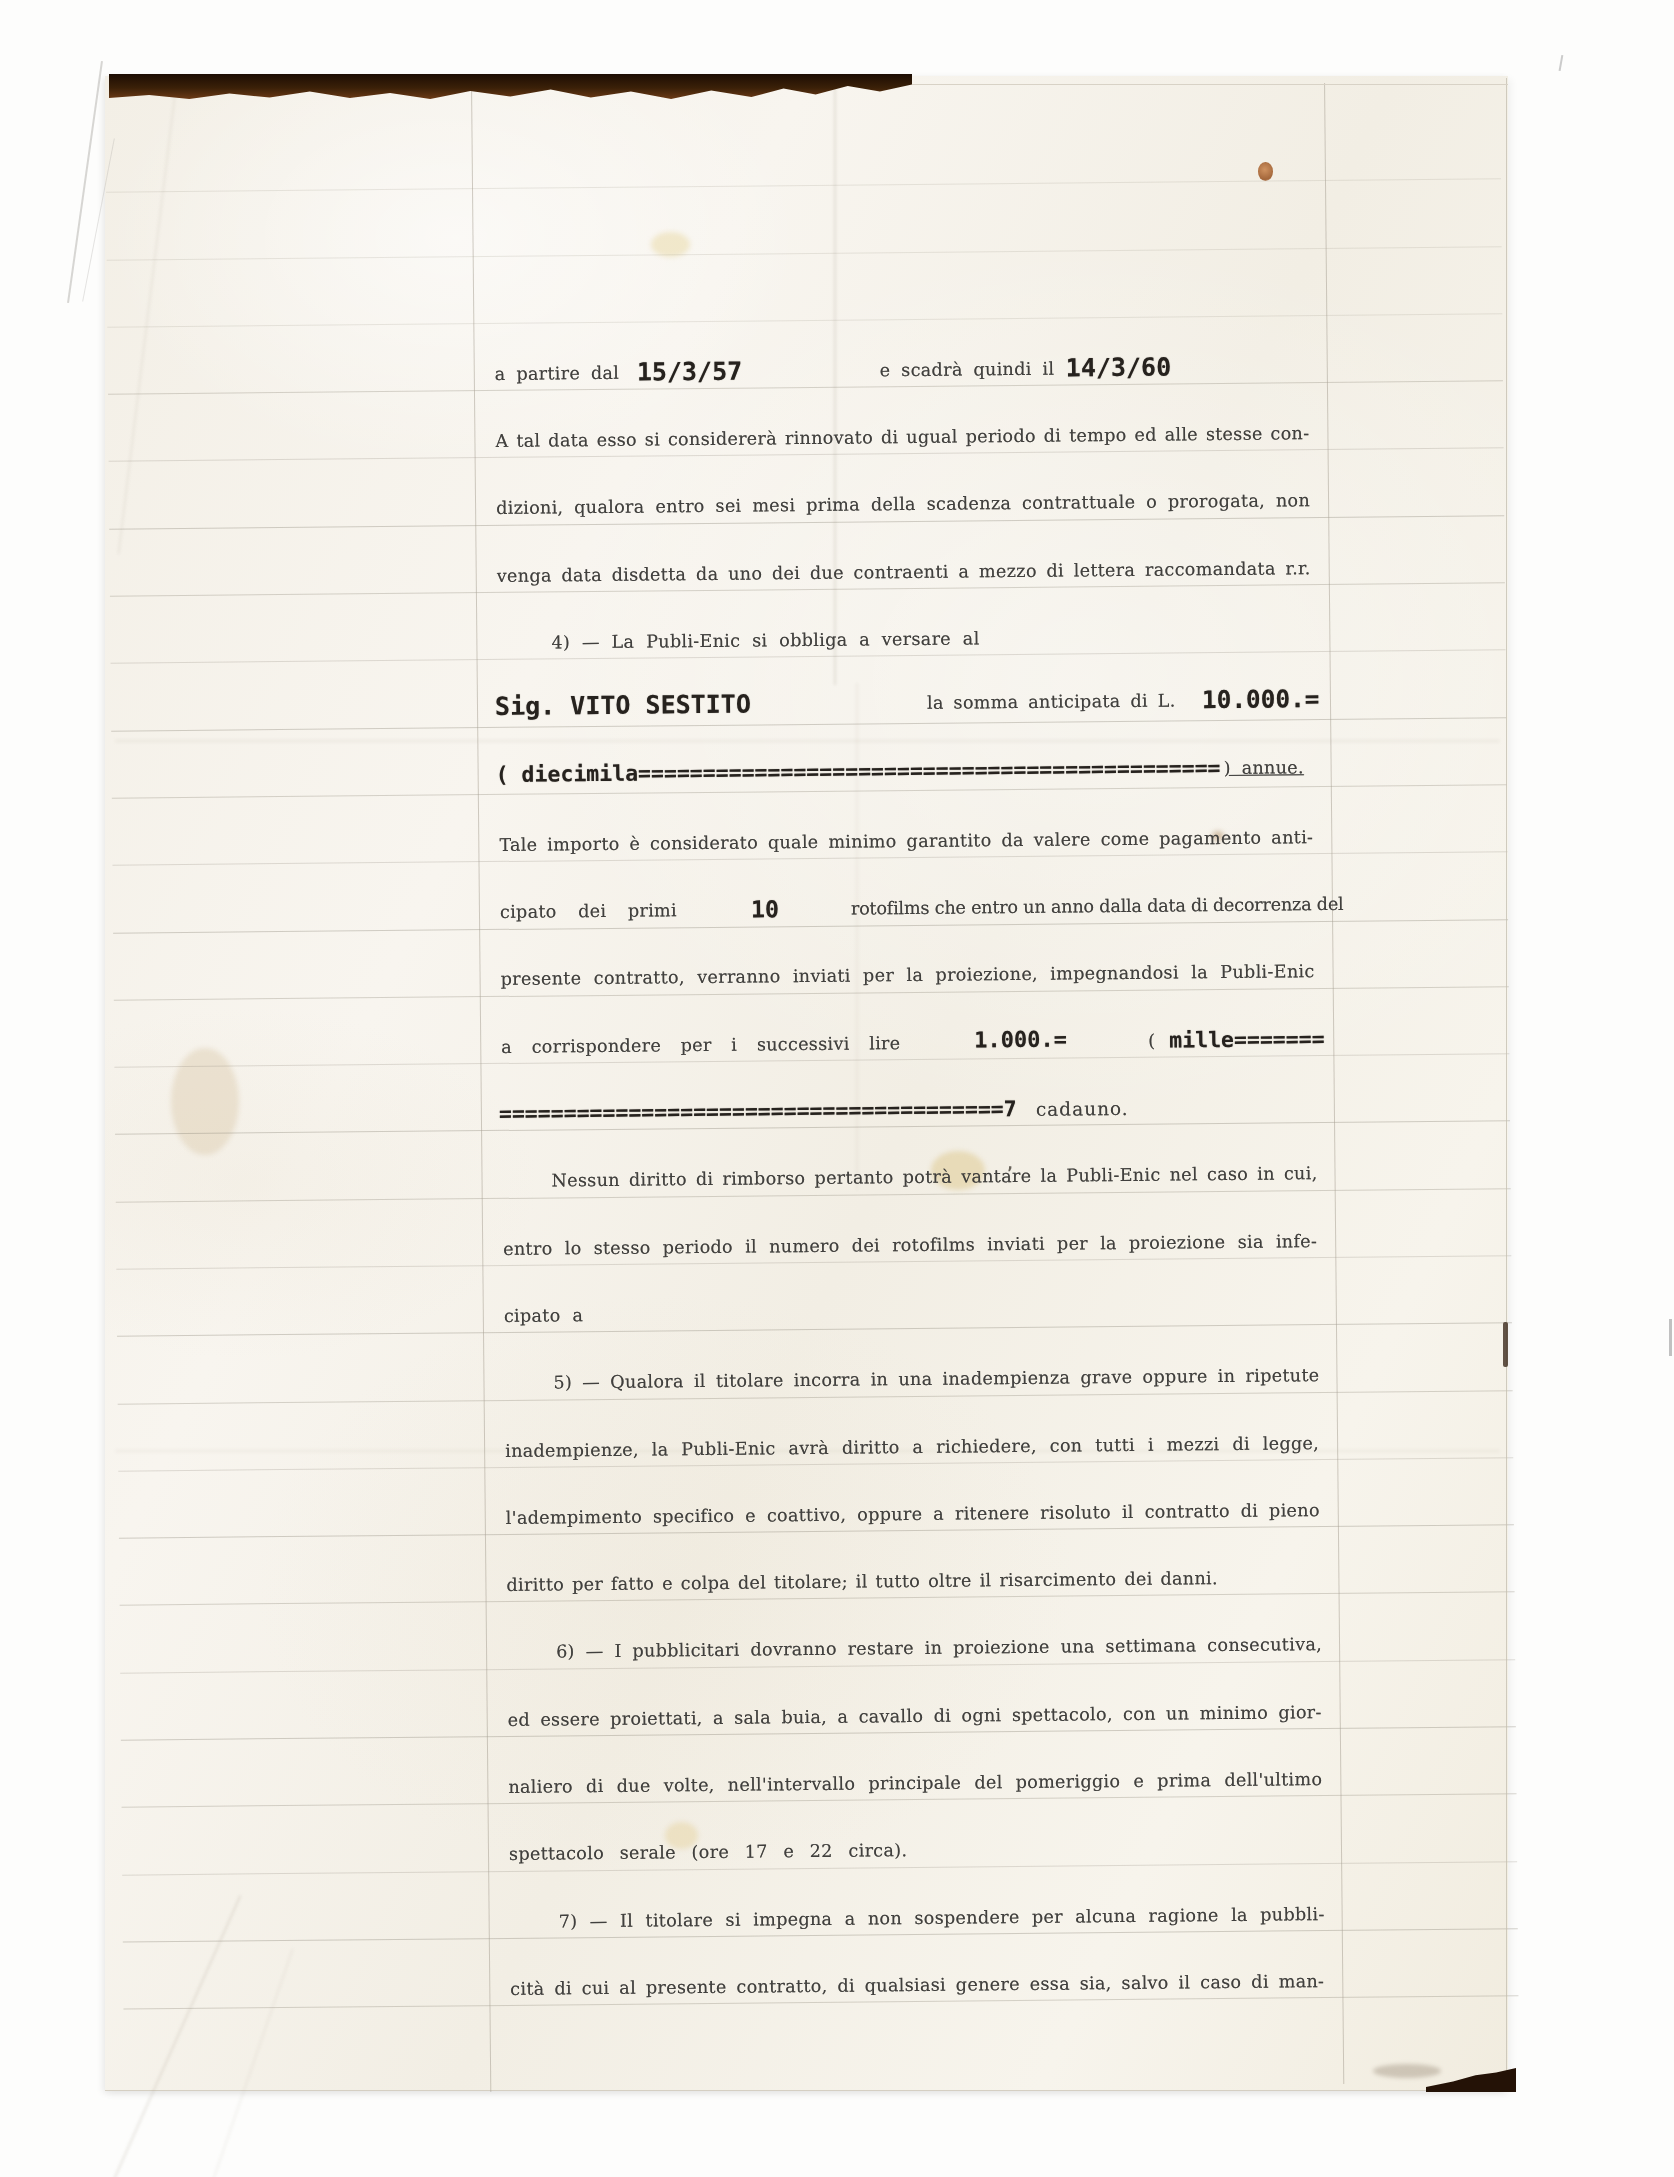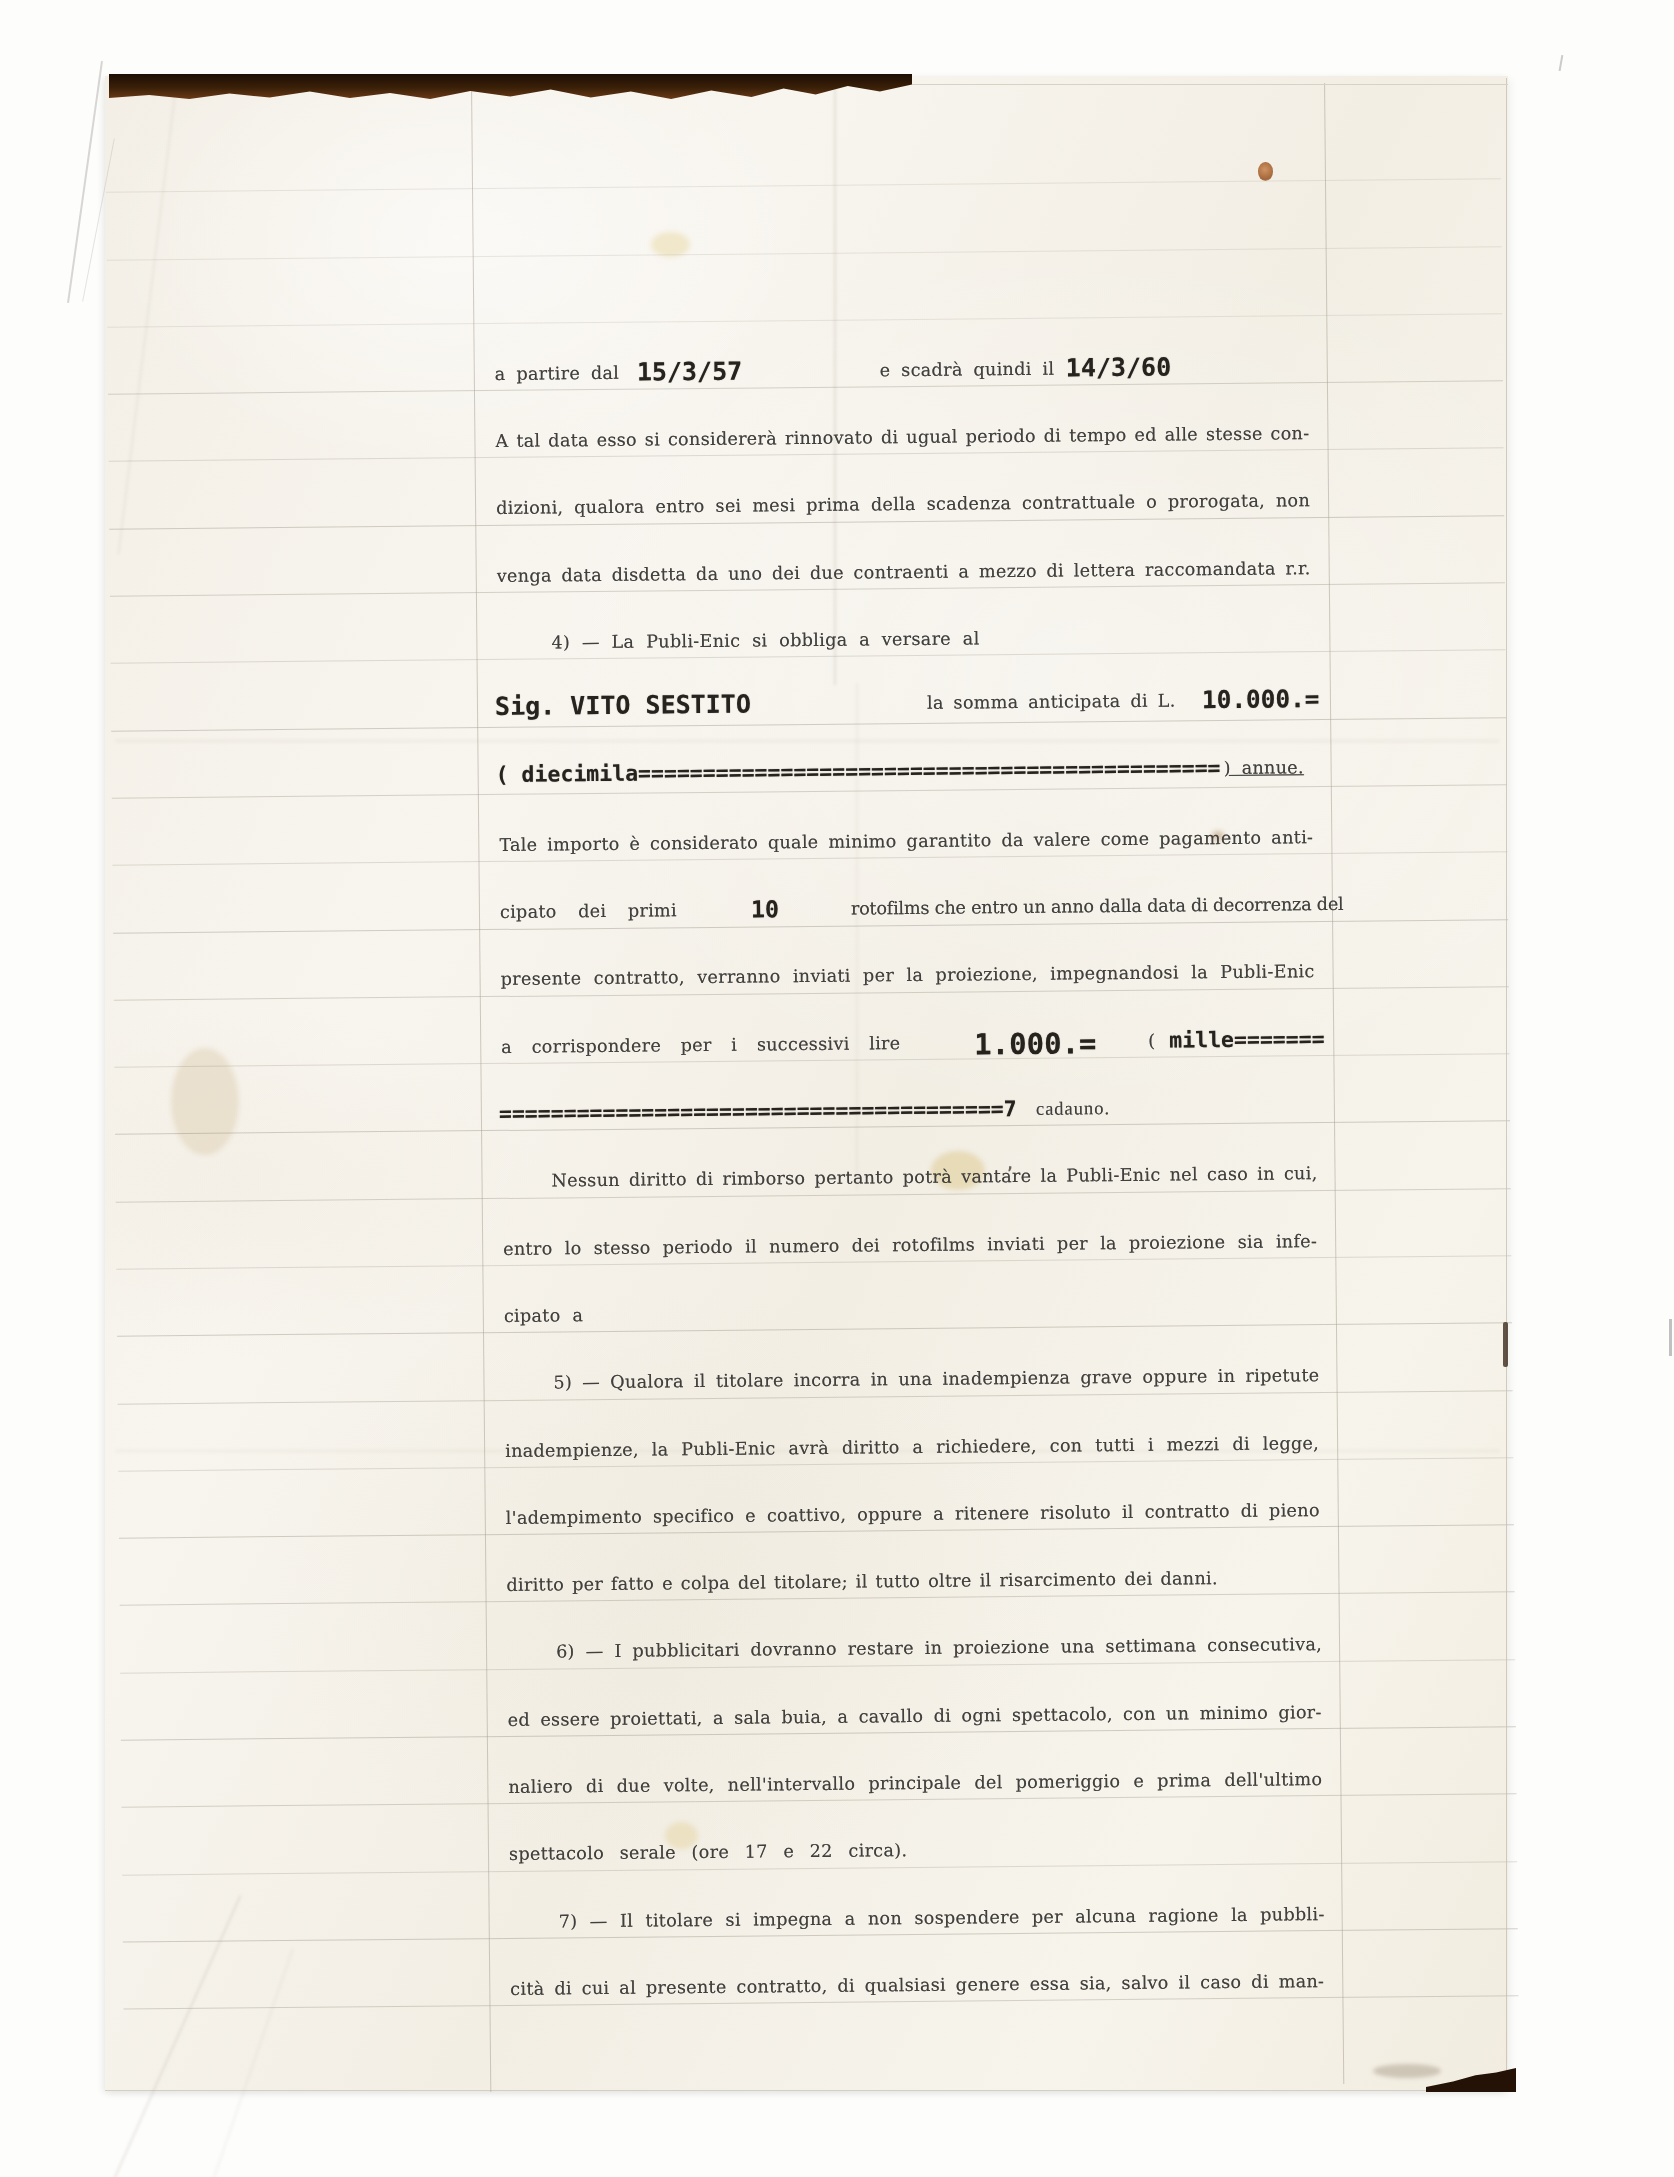--- a/index.html
+++ b/index.html
@@ -145,27 +145,27 @@
         <div class="row" style="top: 899px;">
           <span class="seg printed" style="left: 502px; word-spacing: 15.6px;">cipato dei primi</span>
           <span class="seg typed" style="left: 753px; font-size: 23.4px; top: -4.1px;">10</span>
           <span class="seg printed" style="left: 853px; letter-spacing: -0.2px;">rotofilms che entro un anno dalla data di decorrenza del</span>
         </div>
         <div class="row" style="top: 966px;">
           <span class="seg printed just" style="left: 502px; width: 814px;">presente contratto, verranno inviati per la proiezione, impegnandosi la Publi-Enic</span>
         </div>
         <div class="row" style="top: 1034px;">
           <span class="seg printed" style="left: 502px; word-spacing: 13.7px;">a corrispondere per i successivi lire</span>
-          <span class="seg typed" style="left: 975px; font-size: 29px; top: -4.8px;">1.000.=</span>
+          <span class="seg typed" style="left: 975px; font-size: 22px; top: -4.8px;">1.000.=</span>
           <span class="seg printed" style="left: 1149px;">(</span>
           <span class="seg typed" style="left: 1170px; font-size: 21.5px; top: -2.7px;">mille=======</span>
         </div>
         <div class="row" style="top: 1101px;">
           <span class="seg typed" style="left: 499px; font-size: 21.5px; top: -2.7px;">=======================================7</span>
-          <span class="seg printed" style="left: 1036px; font-size: 18.5px; letter-spacing: 1px; font-family: Liberation Serif, serif;">cadauno.</span>
+          <span class="seg printed" style="left: 1036px; font-size: 18.5px; letter-spacing: 1px;">cadauno.</span>
         </div>
         <div class="row" style="top: 1168px;">
           <span class="seg printed just" style="left: 551px; width: 766px;">Nessun diritto di rimborso pertanto potrà vantare la Publi-Enic nel caso in cui,</span>
         </div>
         <div class="row" style="top: 1236px;">
           <span class="seg printed just" style="left: 502px; width: 814px;">entro lo stesso periodo il numero dei rotofilms inviati per la proiezione sia infe-</span>
         </div>
         <div class="row" style="top: 1303px;">
           <span class="seg printed" style="left: 502px; word-spacing: 5.9px;">cipato a</span>
         </div>

